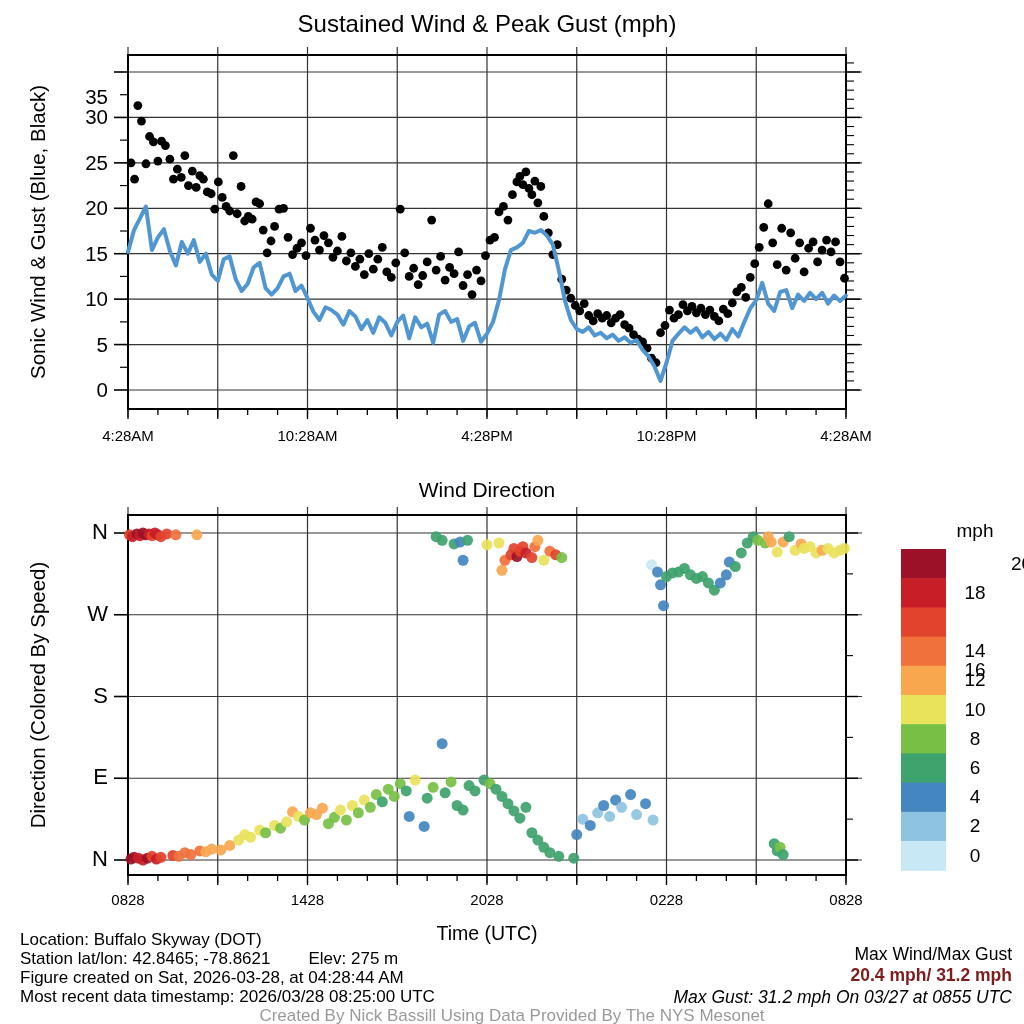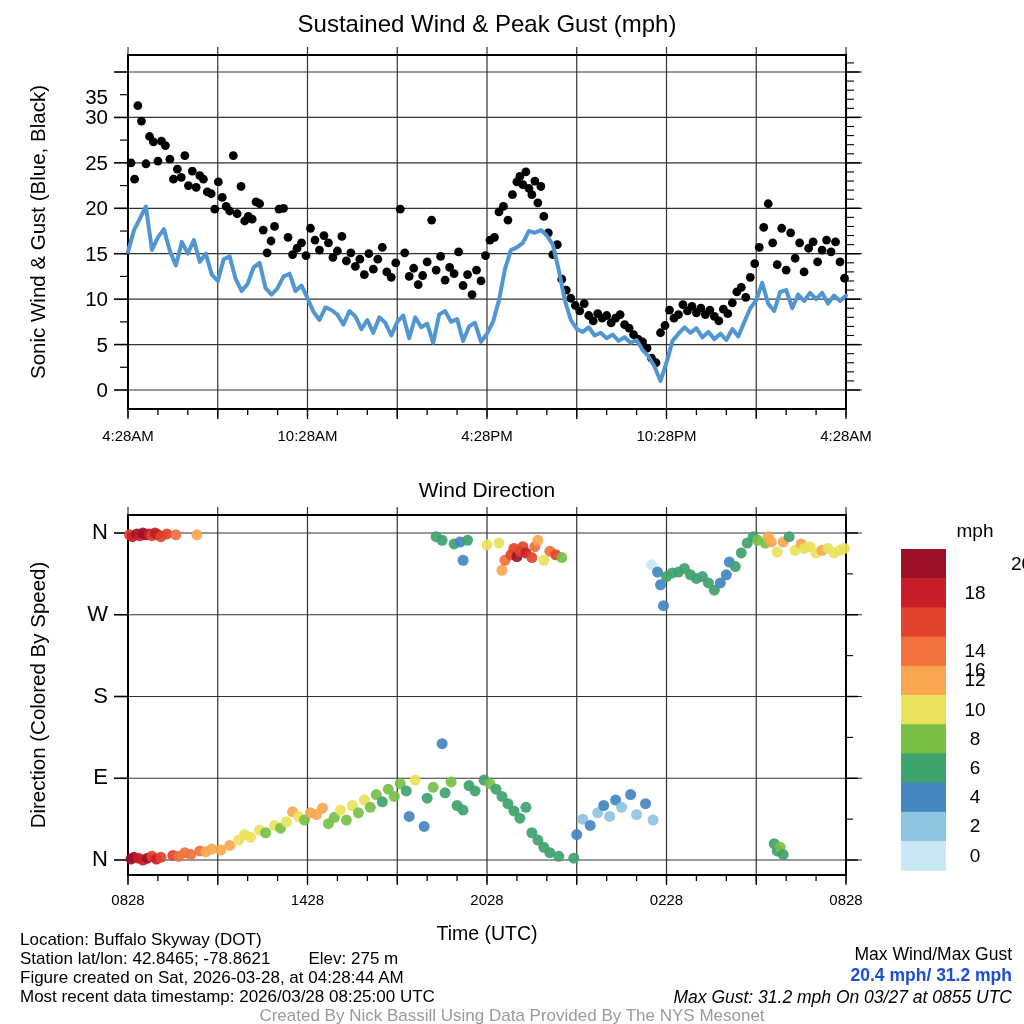--- a/index.html
+++ b/index.html
@@ -527,21 +527,21 @@
   <div class="xaxlab" style="left:387px;top:922px;">Time (UTC)</div>
 
   <div class="foot" style="left:20px;top:930px;">Location: Buffalo Skyway (DOT)</div>
   <div class="foot" style="left:20px;top:949px;">
     <span>Station lat/lon: 42.8465; -78.8621</span><span style="display:inline-block;width:38px;"></span><span>Elev: 275 m</span>
   </div>
   <div class="foot" style="left:20px;top:968px;">Figure created on Sat, 2026-03-28, at 04:28:44 AM</div>
   <div class="foot" style="left:20px;top:987px;">Most recent data timestamp: 2026/03/28 08:25:00 UTC</div>
 
   <div class="footR" style="top:944px;">Max Wind/Max Gust</div>
-  <div class="footR maxred" style="top: 965px; color: #1d4ed8;" id="max-values">20.4 mph/ 31.2 mph</div>
+  <div class="footR maxred" style="top: 965px; color: #7f1d1d;" id="max-values">20.4 mph/ 31.2 mph</div>
   <div class="footR" style="top:987px;font-style:italic;">Max Gust: 31.2 mph On 03/27 at 0855 UTC</div>
 
   <div class="credit" style="top:1006px;">Created By Nick Bassill Using Data Provided By The NYS Mesonet</div>
 <span class="ticky" style="left: 62px; top: 378px;">0</span>
     <span class="ticky" style="left: 62px; top: 332.572px;">5</span>
     <span class="ticky" style="left: 62px; top: 287.143px;">10</span>
     <span class="ticky" style="left: 62px; top: 241.714px;">15</span>
     <span class="ticky" style="left: 62px; top: 196.286px;">20</span>
     <span class="ticky" style="left: 62px; top: 150.857px;">25</span>
     <span class="ticky" style="left: 62px; top: 105.429px;">30</span>

